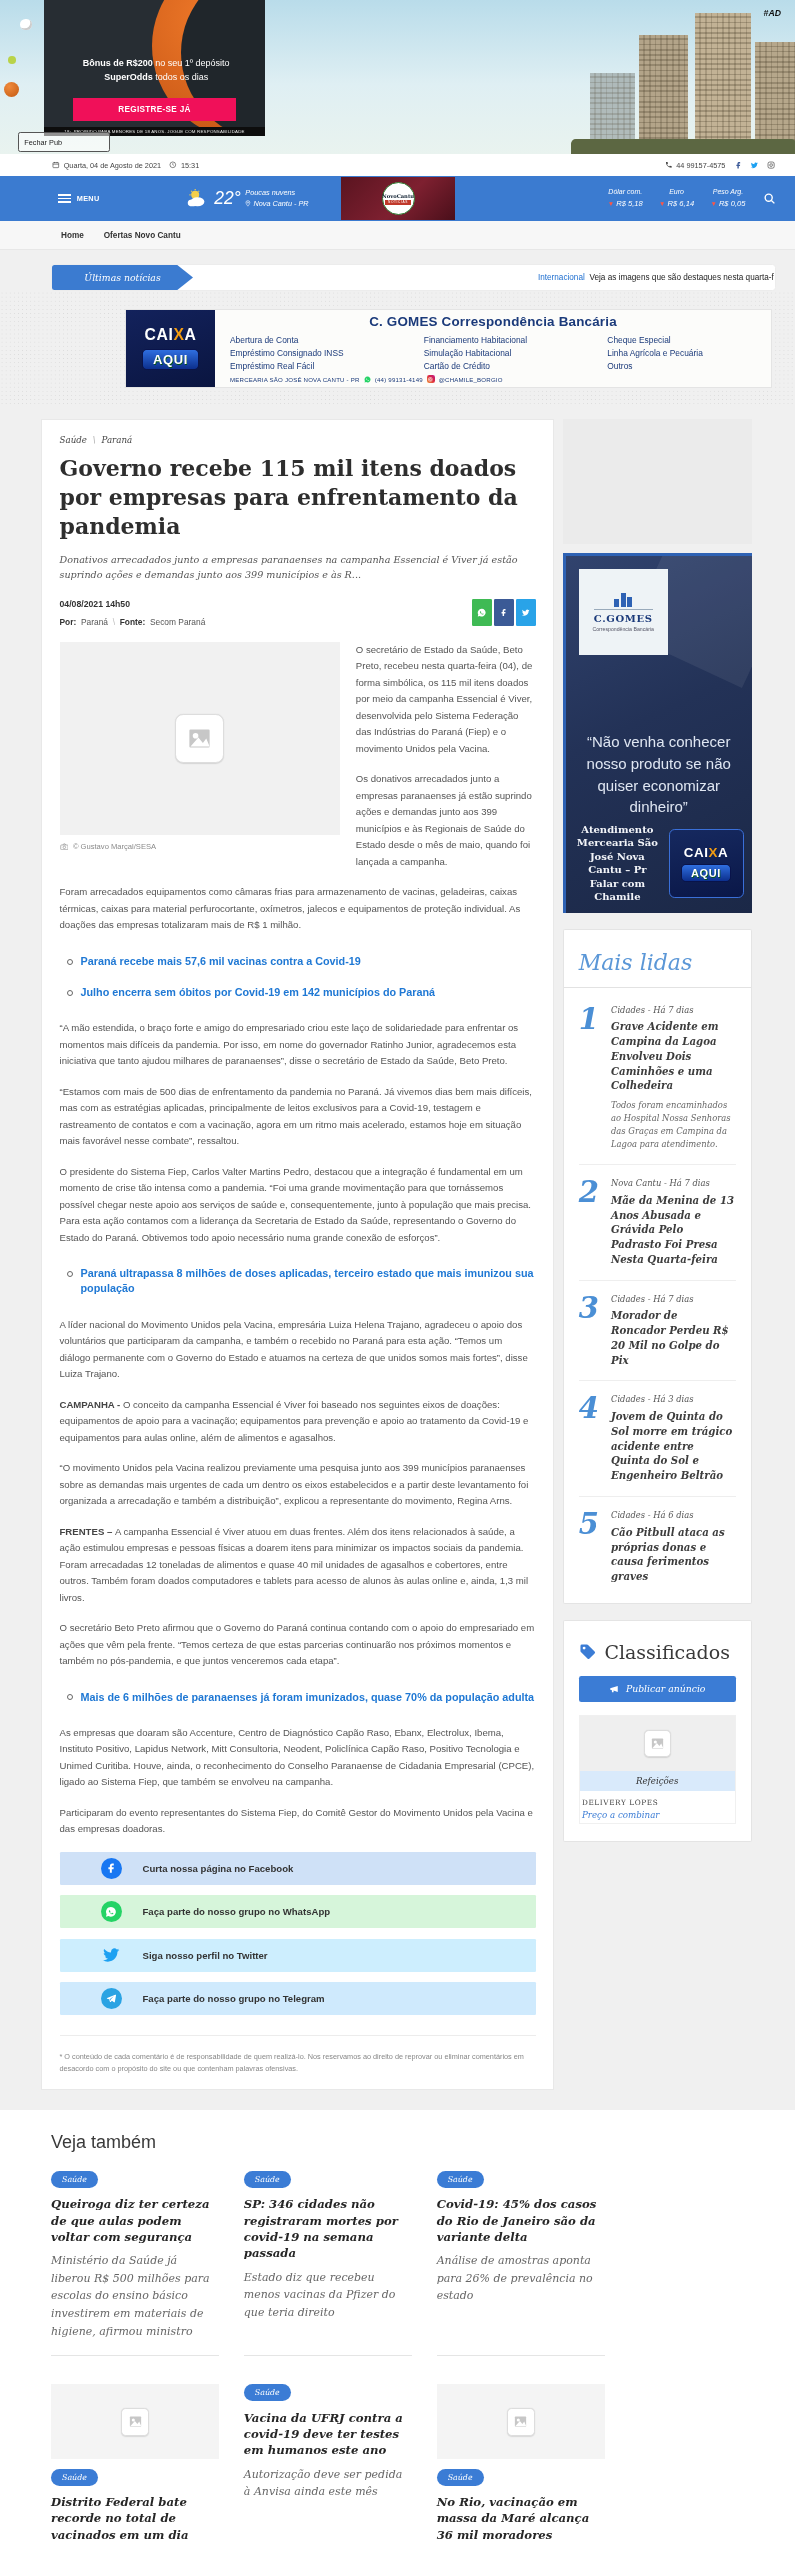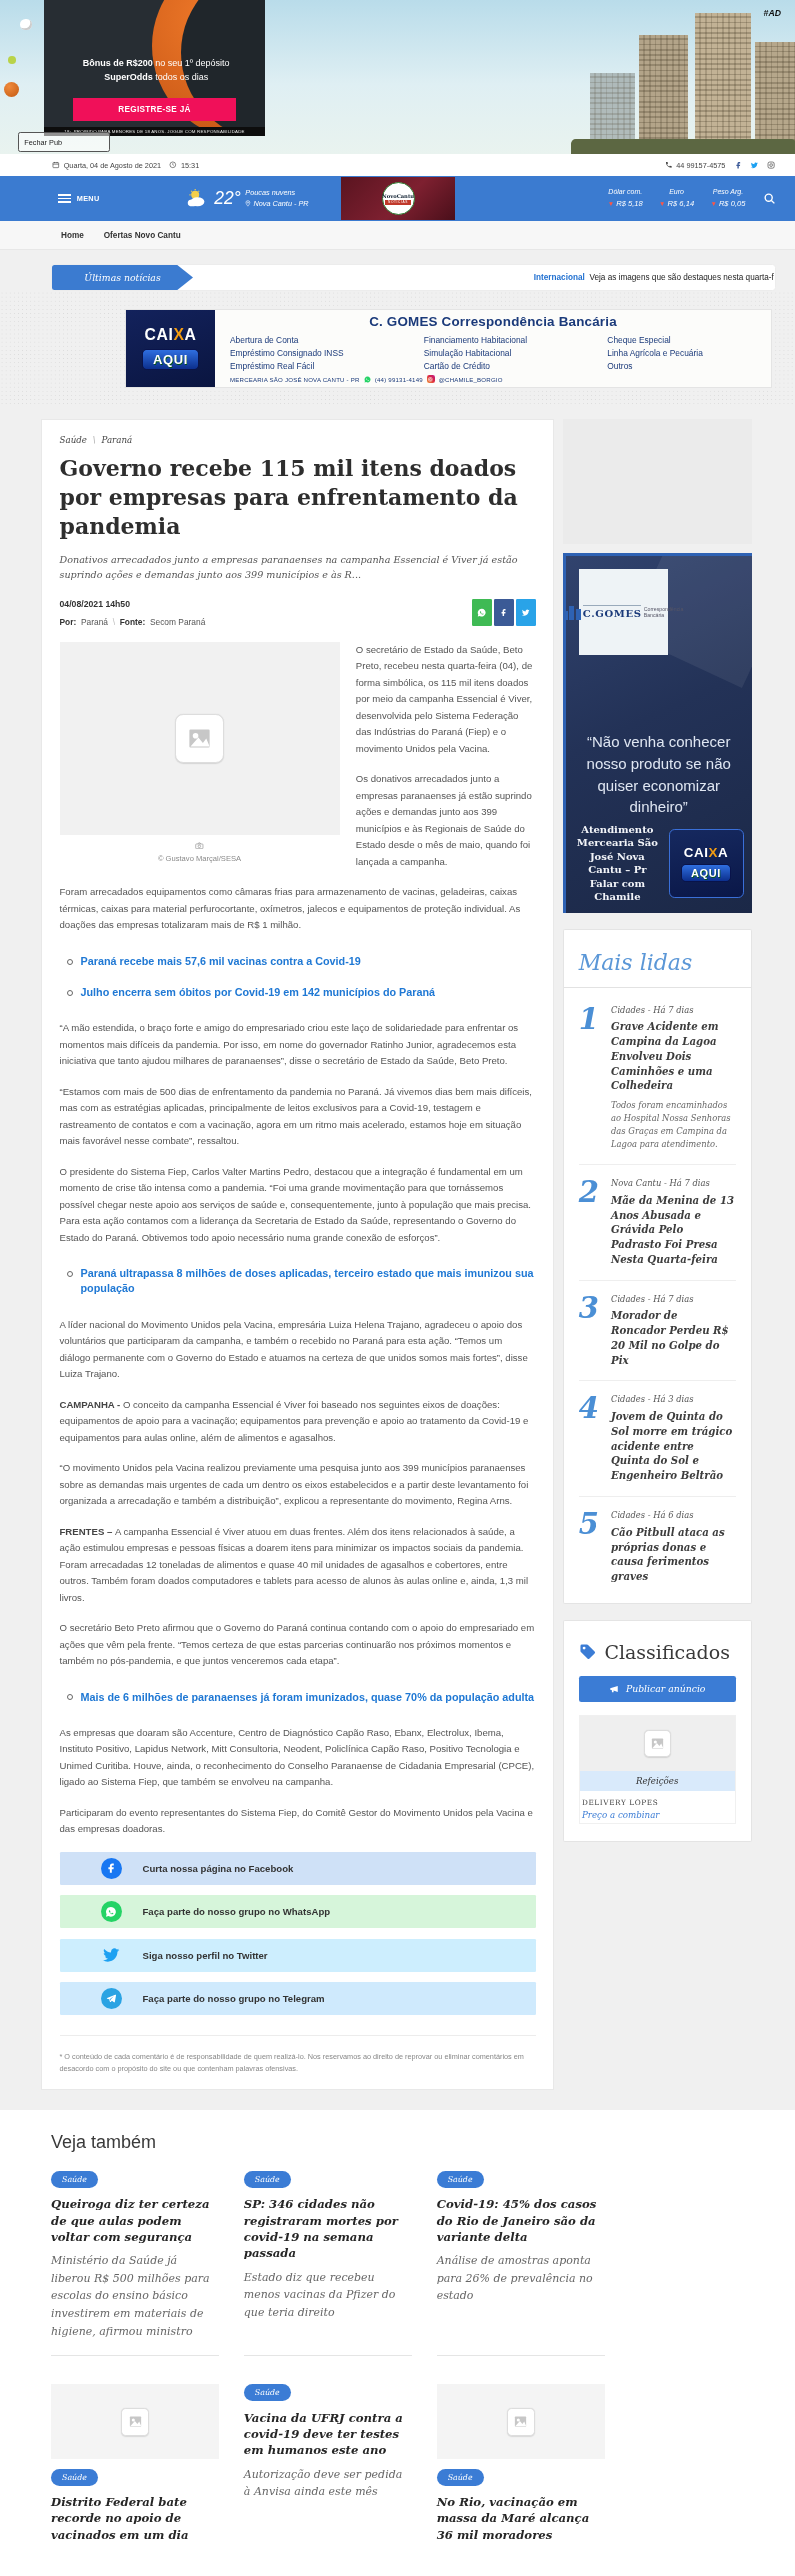--- a/index.html
+++ b/index.html
@@ -56,21 +56,21 @@
 
   
   .menubar{height:29px;background:#f7f7f7;border-bottom:0.6px solid #e7e7e7;display:flex;align-items:center;gap:20px;padding-left:61px;}
   .menubar a{font-size:8.2px;font-weight:bold;color:#333;}
 
   
   .ticker-wrap{padding:14px 20px 0 51px;}
   .ticker{width:725px;height:27px;background:#fff;border:0.6px solid #ececec;border-radius:3.5px;display:flex;align-items:center;overflow:hidden;gap:16px;}
   .ticker .badge{width:141px;height:27px;background:#3b7bd0;color:#fff;font-family:"DejaVu Serif",serif;font-style:italic;font-size:9.3px;display:flex;align-items:center;justify-content:center;clip-path:polygon(0 0,88% 0,100% 50%,88% 100%,0 100%);flex:0 0 auto;}
   .ticker .feed{margin-left:auto;display:flex;gap:4.7px;white-space:nowrap;font-size:8.2px;color:#222;padding-right:1.2px;}
-  .ticker .cat{color:#1f6fd0;font-weight:bold;padding-left:38px;}
+  .ticker .cat{color:#1f6fd0;font-weight:normal;padding-left:38px;}
 
   
   .pattern-band{padding:17.5px 0 16.3px;background-image:radial-gradient(#d9d9d9 0.6px,transparent 0.7px);background-size:4.1px 4.1px;}
   .hadd{width:647px;margin-left:125px;height:79px;background:#fcfcfa;border:0.6px solid #e4e4e4;display:flex;}
   .caixa-block{flex:0 0 89px;background:linear-gradient(160deg,#13225c,#0a1540);display:flex;flex-direction:column;align-items:center;justify-content:center;gap:4.7px;}
   .caixa-word{font-weight:bold;font-size:15.7px;color:#fff;letter-spacing:0.6px;}
   .caixa-word .x{color:#f39c12;}
   .aqui-chip{background:linear-gradient(180deg,#2f6fe0,#0c2f8d);border:1.2px solid #09134a;border-radius:4.7px;color:#fff;font-weight:bold;font-size:13px;padding:2.3px 10.5px;letter-spacing:0.6px;text-shadow:0.6px 0.6px 0.6px #051;}
   .hadd-body{flex:1;padding:4.7px 15px 3.5px;display:flex;flex-direction:column;}
   .hadd-title{text-align:center;color:#1b3a7a;font-weight:bold;font-size:13.4px;letter-spacing:0.2px;}
@@ -93,42 +93,42 @@
   .meta .byline{margin-top:8.2px;font-size:8.4px;color:#555;display:flex;gap:4.7px;}
   .meta .byline b{color:#333;}
   .share{display:flex;gap:1.7px;}
   .share a{width:20px;height:27px;display:flex;align-items:center;justify-content:center;border-radius:1.2px;}
   .share .wa{background:#3fba54;} .share .fb{background:#3b5a96;} .share .tw{background:#29a3e8;}
   .art-top{display:flex;gap:16.3px;margin-top:15px;}
   .art-top figure{flex:0 0 280px;}
   .ph-box{background:#f1f1f1;display:flex;align-items:center;justify-content:center;}
   .art-top .ph-box{height:193px;}
   .ph-icon{width:49px;height:49px;background:#fff;border:0.6px solid #ddd;border-radius:8.2px;display:flex;align-items:center;justify-content:center;box-shadow:0 0.6px 1.2px rgba(0,0,0,.12);}
-  .caption{margin-top:7px;display:flex;align-items:center;gap:4.7px;font-size:7.6px;color:#8a8a8a;flex-direction:column;}
+  .caption{margin-top:7px;display:flex;align-items:center;gap:4.7px;font-size:7.6px;color:#8a8a8a;}
   .intro{flex:1;}
   .body-text p{font-size:9.6px;color:#555;line-height:1.72;margin:0 0 14px;}
   .body-text p:last-child{margin-bottom:0;}
   .art-rest p{font-size:9.6px;color:#555;line-height:1.72;margin:14px 0;}
   .art-rest p b{color:#444;}
   ul.rel-links{list-style:none;margin:20px 0;}
   ul.rel-links li{position:relative;padding-left:21px;margin:16.3px 0;font-size:10.8px;font-weight:bold;color:#1f78d4;line-height:1.4;}
   ul.rel-links li::before{content:"";position:absolute;left:7px;top:4.7px;width:4.1px;height:4.1px;border:0.9px solid #666;border-radius:50%;}
   .cta-box{height:33px;border-radius:1.2px;display:flex;align-items:center;padding-left:41px;gap:21px;margin:10.5px 0;}
   .cta-box span{font-weight:bold;font-size:9.6px;color:#333;}
   .cta-fb{background:#cfe1f7;} .cta-tw{background:#cdeefe;} .cta-wa{background:#d6f5da;} .cta-tg{background:#cfeafd;}
   .cta-ic{width:21px;height:21px;border-radius:50%;display:flex;align-items:center;justify-content:center;}
   .cta-ic.fb{background:#1877f2;} .cta-ic.wa{background:#25d366;} .cta-ic.tg{background:#2aa3e3;} .cta-ic.tww{background:transparent;}
   .art-divider{border:none;border-top:0.6px solid #ececec;margin:20px 0 15px;}
   .disclaimer{font-size:7.3px;color:#888;line-height:1.65;}
 
   
   .sb-ad-ph{height:125px;background:#ebebeb;margin-bottom:9.3px;}
   .sb-gomes{height:360px;background:linear-gradient(155deg,#31436e 0%,#233257 45%,#1b2847 100%);position:relative;overflow:hidden;margin-bottom:16.3px;border-top:3.5px solid #2e62b4;border-left:3.5px solid #2e62b4;}
   .sb-gomes .shine{position:absolute;right:-23px;top:-17.5px;width:128px;height:128px;background:rgba(255,255,255,.07);transform:rotate(25deg);}
-  .sb-card{position:absolute;left:13px;top:13px;width:89px;height:86px;background:#eef3f6;display:flex;flex-direction:row;align-items:center;justify-content:center;gap:2.3px;}
+  .sb-card{position:absolute;left:13px;top:13px;width:89px;height:86px;background:#eef3f6;display:flex;flex-direction:column;align-items:center;justify-content:center;gap:2.3px;}
   .sb-card .bars{display:flex;align-items:flex-end;gap:1.7px;height:15px;}
   .sb-card .bars i{display:block;width:4.7px;background:#2e62b4;}
   .sb-card .brand{font-family:"DejaVu Serif",serif;font-weight:bold;font-size:10px;color:#1b3a7a;letter-spacing:0.6px;border-top:0.6px solid #9ab;padding-top:2.3px;}
   .sb-card .brand-sub{font-size:5.2px;color:#556;}
   .sb-quote{position:absolute;left:8.2px;right:8.2px;top:175px;color:#dfe6f2;font-weight:300;font-size:15px;line-height:1.45;text-align:center;}
   .sb-foot{position:absolute;left:8.2px;right:8.2px;bottom:9.3px;display:flex;align-items:center;justify-content:space-between;}
   .sb-atend{width:87px;font-family:"DejaVu Serif",serif;font-weight:bold;font-size:10px;color:#f2f4f8;text-align:center;line-height:1.35;}
   .sb-caixa{width:75px;height:69px;background:linear-gradient(170deg,#16295f,#0a1748);border:1.7px solid #3a6fd8;border-radius:5.8px;display:flex;flex-direction:column;align-items:center;justify-content:center;gap:4.1px;}
   .sb-caixa .caixa-word{font-size:13.4px;}
   .sb-caixa .aqui-chip{font-size:11px;padding:1.7px 8.7px;}
@@ -635,21 +635,21 @@
         <span class="ph-box" style="display:flex">
           <span class="ph-icon">
             <svg width="15" height="15" viewBox="0 0 48 48">
               <rect x="6" y="8" width="36" height="32" rx="2" fill="#c7c7c7"></rect>
               <circle cx="17" cy="19" r="5" fill="#fff"></circle>
               <path d="M8 38 L22 22 L30 32 L36 24 L42 38 Z" fill="#fff"></path>
             </svg>
           </span>
         </span>
         <span class="vbadge">Saúde</span>
-        <span class="vtitle" style="display:block">Distrito Federal bate recorde no apoio de vacinados em um dia</span>
+        <span class="vtitle" style="display:block">Distrito Federal bate recorde no total de vacinados em um dia</span>
         
       </a>
 
       <a class="vcard" style="display:block">
         
         <span class="vbadge">Saúde</span>
         <span class="vtitle" style="display:block">Vacina da UFRJ contra a covid-19 deve ter testes em humanos este ano</span>
         <span class="vsum" style="display:block">Autorização deve ser pedida à Anvisa ainda este mês</span>
       </a>
 

